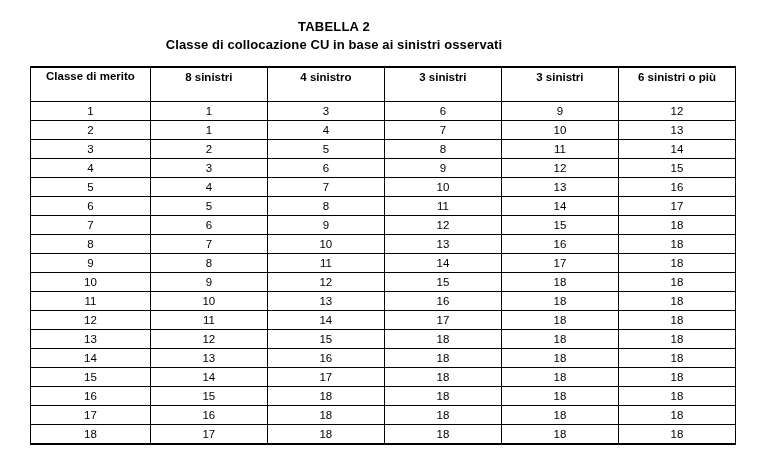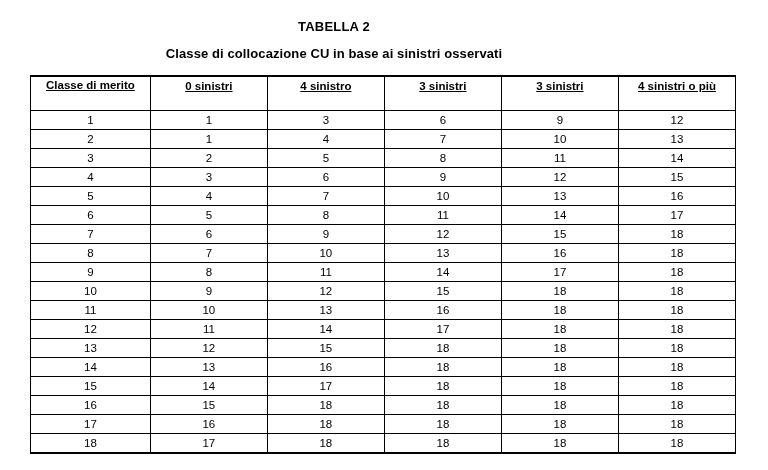--- a/index.html
+++ b/index.html
@@ -29,21 +29,20 @@
     font-size: 13px;
     font-weight: bold;
     line-height: 18px;
     letter-spacing: 0.2px;
   }
   .title-line2 {
     font-size: 13px;
     font-weight: bold;
     line-height: 18px;
     letter-spacing: 0.1px;
-    margin-top: 9px;
   }
   table.merit-table {
     border-collapse: collapse;
     width: 706px;
     margin: 0 auto;
     table-layout: fixed;
   }
   table.merit-table th,
   table.merit-table td {
     border-left: 1px solid #000;
@@ -54,21 +53,20 @@
     padding: 1px 2px;
     vertical-align: middle;
   }
   table.merit-table thead th {
     font-weight: bold;
     border-top: 2px solid #000;
     border-bottom: 1px solid #000;
     height: 30px;
     padding-top: 2px;
     vertical-align: top;
-    text-decoration: underline;
   }
   table.merit-table thead th.first-col {
     line-height: 13px;
   }
   table.merit-table tbody td {
     border-bottom: 1px solid #000;
     height: 16px;
   }
   table.merit-table tbody tr:last-child td {
     border-bottom: 2px solid #000;
@@ -95,25 +93,25 @@
       <col class="c0">
         <col class="c1">
         <col class="c2">
         <col class="c3">
         <col class="c4">
         <col class="c5">
     </colgroup>
     <thead>
       <tr>
         <th class="first-col">Classe di merito</th>
-        <th>0 sinistri</th>
+        <th>8 sinistri</th>
         <th>4 sinistro</th>
         <th>3 sinistri</th>
         <th>3 sinistri</th>
-        <th>4 sinistri o più</th>
+        <th>6 sinistri o più</th>
       </tr>
     </thead>
     <tbody>
       <tr>
         <td>1</td>
         <td>1</td>
         <td>3</td>
         <td>6</td>
         <td>9</td>
         <td>12</td>

